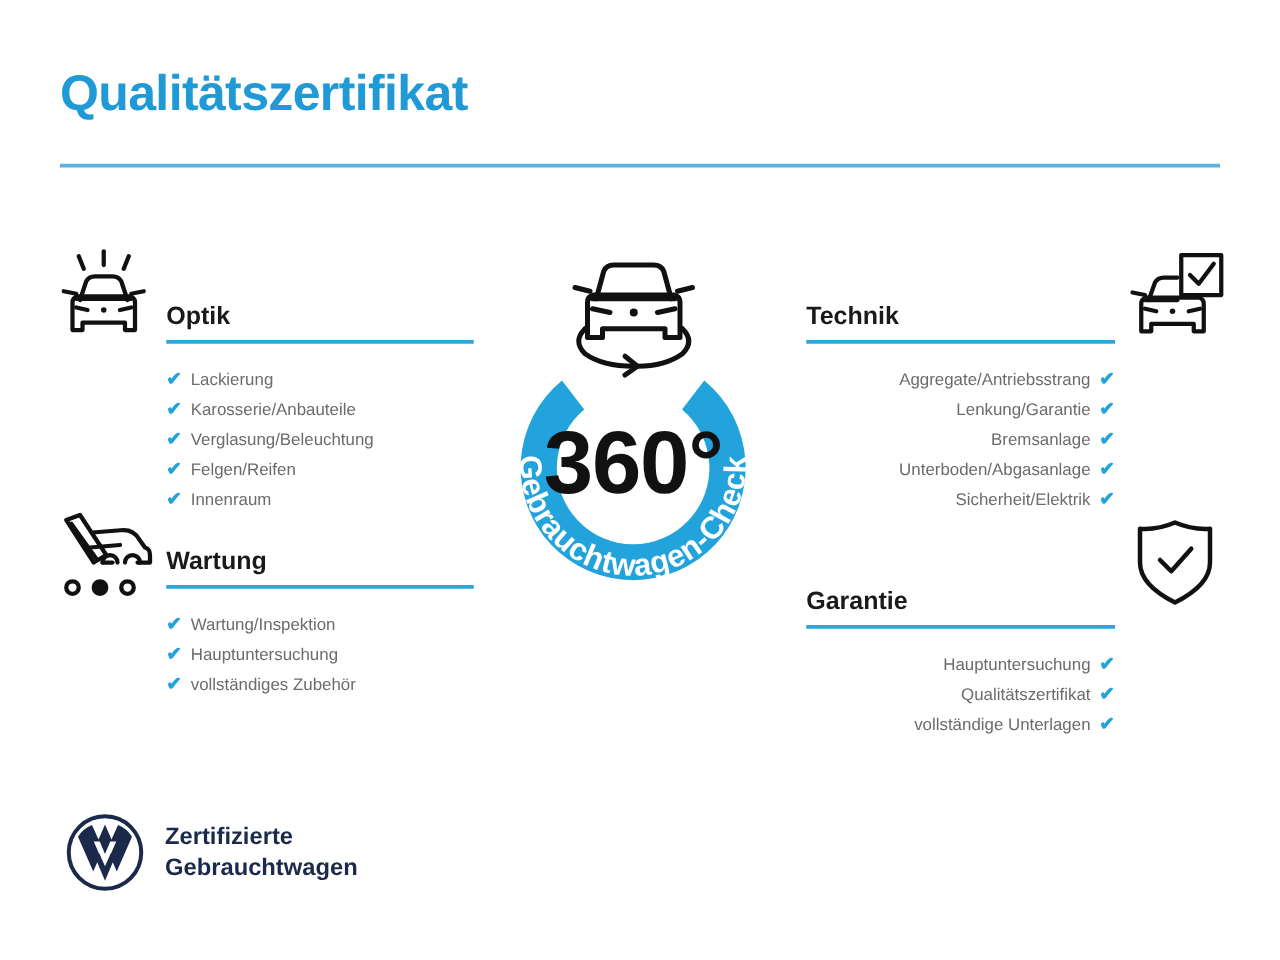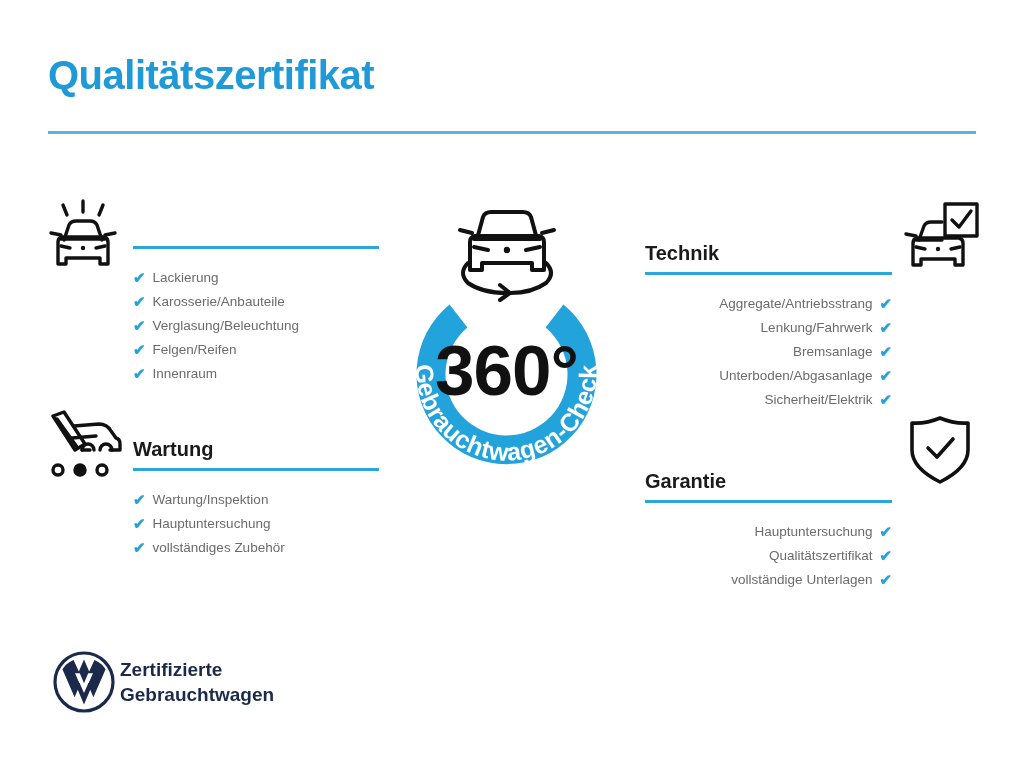--- a/index.html
+++ b/index.html
@@ -129,21 +129,21 @@
     line-height: 1;
   }
 
   
   .footer-logo {
     position: absolute;
     left: 52px;
     top: 650px;
     display: flex;
     align-items: center;
-    gap: 4px;
+    gap: 16px;
   }
   .vw-mark { flex: 0 0 auto; }
   .footer-text {
     font-size: 19px;
     font-weight: bold;
     color: #1b2a4a;
     line-height: 25px;
     white-space: nowrap;
   }
 </style>
@@ -258,20 +258,21 @@
                Z" fill="#23a3dc"></path>
       <text font-family="'Liberation Sans', sans-serif" font-size="25" font-weight="bold" fill="#ffffff" letter-spacing="0.4">
         <textPath href="#arcPath" startOffset="50%" text-anchor="middle" id="arcText">Gebrauchtwagen-Check</textPath>
       </text>
     </svg>
 
     <div class="badge-center-text">360°</div>
   </div>
 
   <div class="section left sec-optik">
+    <div class="sec-heading">Optik</div>
     <div class="sec-rule"></div>
     <ul class="sec-list">
         <li>
           <span class="check">✔</span>
           <span>Lackierung</span>
         </li>
         <li>
           <span class="check">✔</span>
           <span>Karosserie/Anbauteile</span>
         </li>
@@ -311,21 +312,21 @@
 
   <div class="section right sec-technik">
     <div class="sec-heading">Technik</div>
     <div class="sec-rule"></div>
     <ul class="sec-list">
         <li>
           <span>Aggregate/Antriebsstrang</span>
           <span class="check">✔</span>
         </li>
         <li>
-          <span>Lenkung/Fahrwerk</span>
+          <span>Lenkung/Garantie</span>
           <span class="check">✔</span>
         </li>
         <li>
           <span>Bremsanlage</span>
           <span class="check">✔</span>
         </li>
         <li>
           <span>Unterboden/Abgasanlage</span>
           <span class="check">✔</span>
         </li>

